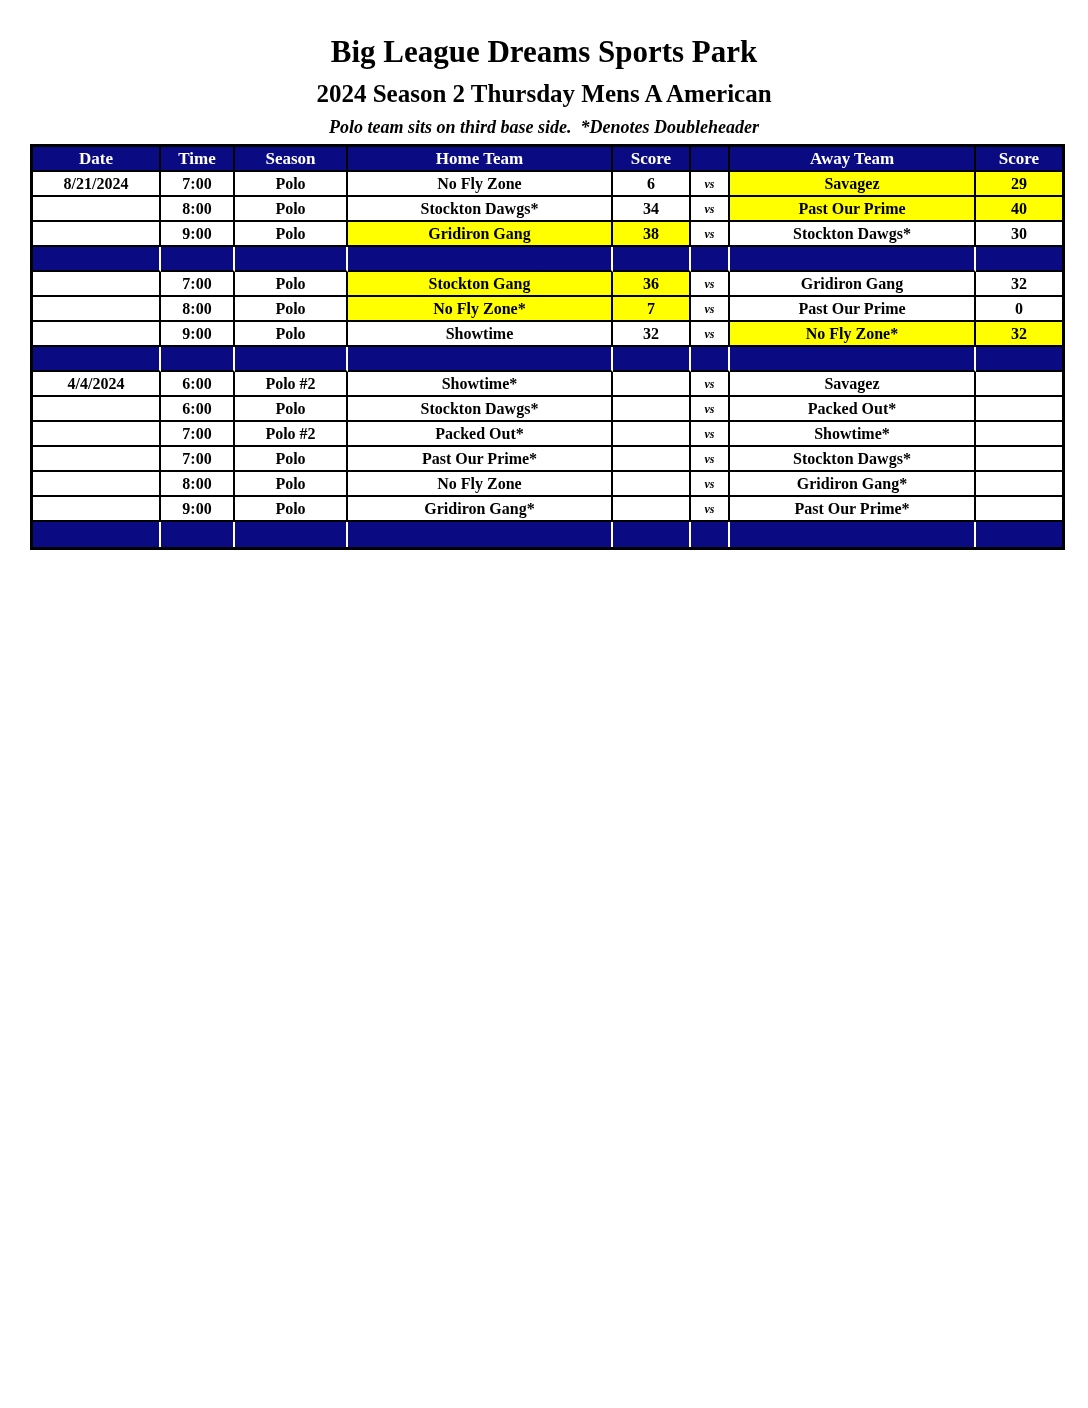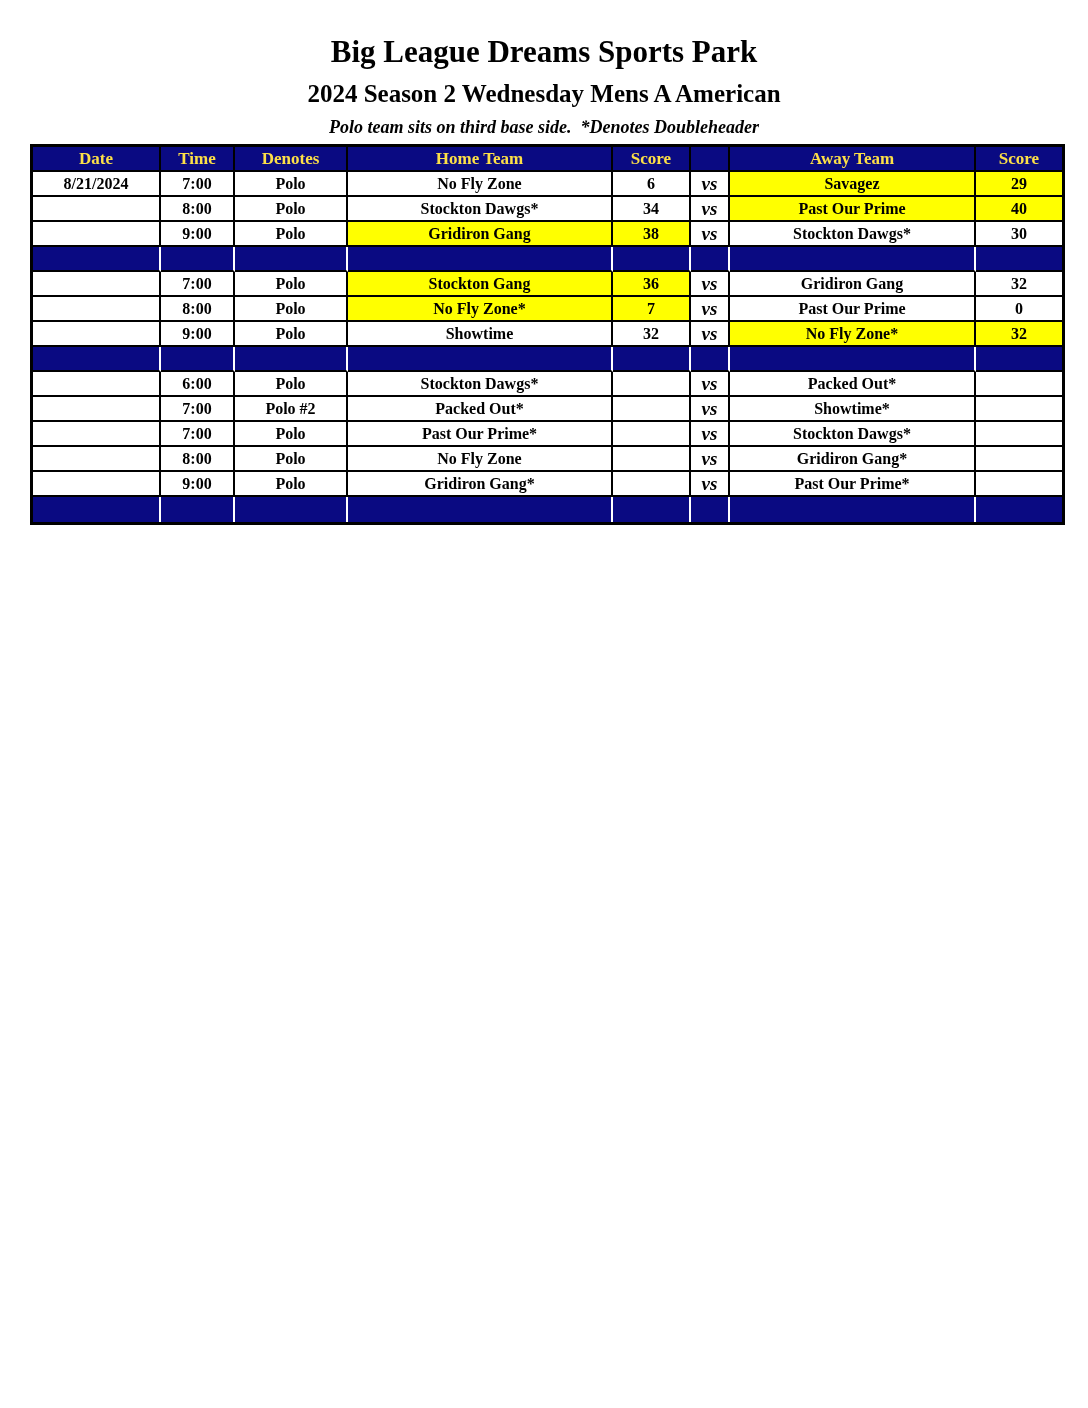--- a/index.html
+++ b/index.html
@@ -59,59 +59,59 @@
     border-right: 2px solid #000;
     border-bottom: 2px solid #000;
     background: #ffffff;
     color: #000;
   }
   table.schedule th:last-child,
   table.schedule td:last-child { border-right: none; }
   table.schedule tr:last-child td { border-bottom: none; }
   table.schedule thead th {
     background: var(--navy, #0a0a82);
-    color: #fde047;
+    color: #ffffff;
     font-size: 17px;
   }
   table.schedule tr.sep td {
     background: var(--navy, #0a0a82);
     border-right: 2px solid #ffffff;
   }
   table.schedule tr.sep td:last-child { border-right: none; }
   table.schedule td.hl { background: var(--yellow, #ffff00); }
   table.schedule td.vs {
     font-style: italic;
-    font-size: 19px;
+    font-size: 12px;
     text-align: center;
   }
 </style>
 </head>
 <body>
 
 <div class="page">
   <div class="title">Big League Dreams Sports Park</div>
-  <div class="subtitle">2024 Season 2 Wednesday Mens A American</div>
+  <div class="subtitle">2024 Season 2 Thursday Mens A American</div>
   <div class="note">Polo team sits on third base side.  *Denotes Doubleheader</div>
 
   <table class="schedule">
     <colgroup>
       <col style="width:128px">
         <col style="width:74px">
         <col style="width:113px">
         <col style="width:265px">
       <col style="width:78px">
         <col style="width:39px">
         <col style="width:246px">
         <col style="width:86px">
     </colgroup>
     <thead>
       <tr>
           <th>Date</th>
           <th>Time</th>
-          <th>Denotes</th>
+          <th>Season</th>
           <th>Home Team</th>
           <th>Score</th>
           <th></th>
           <th>Away Team</th>
           <th>Score</th>
         </tr>
     </thead>
     <tbody>
         <tr>
           <td>8/21/2024</td>
@@ -187,20 +187,30 @@
           <td></td>
           <td></td>
           <td></td>
           <td></td>
           <td></td>
           <td></td>
           <td></td>
           <td></td>
         </tr>
         <tr>
+          <td>4/4/2024</td>
+          <td>6:00</td>
+          <td>Polo #2</td>
+          <td>Showtime*</td>
+          <td></td>
+          <td class="vs">vs</td>
+          <td>Savagez</td>
+          <td></td>
+        </tr>
+        <tr>
           <td></td>
           <td>6:00</td>
           <td>Polo</td>
           <td>Stockton Dawgs*</td>
           <td></td>
           <td class="vs">vs</td>
           <td>Packed Out*</td>
           <td></td>
         </tr>
         <tr>

